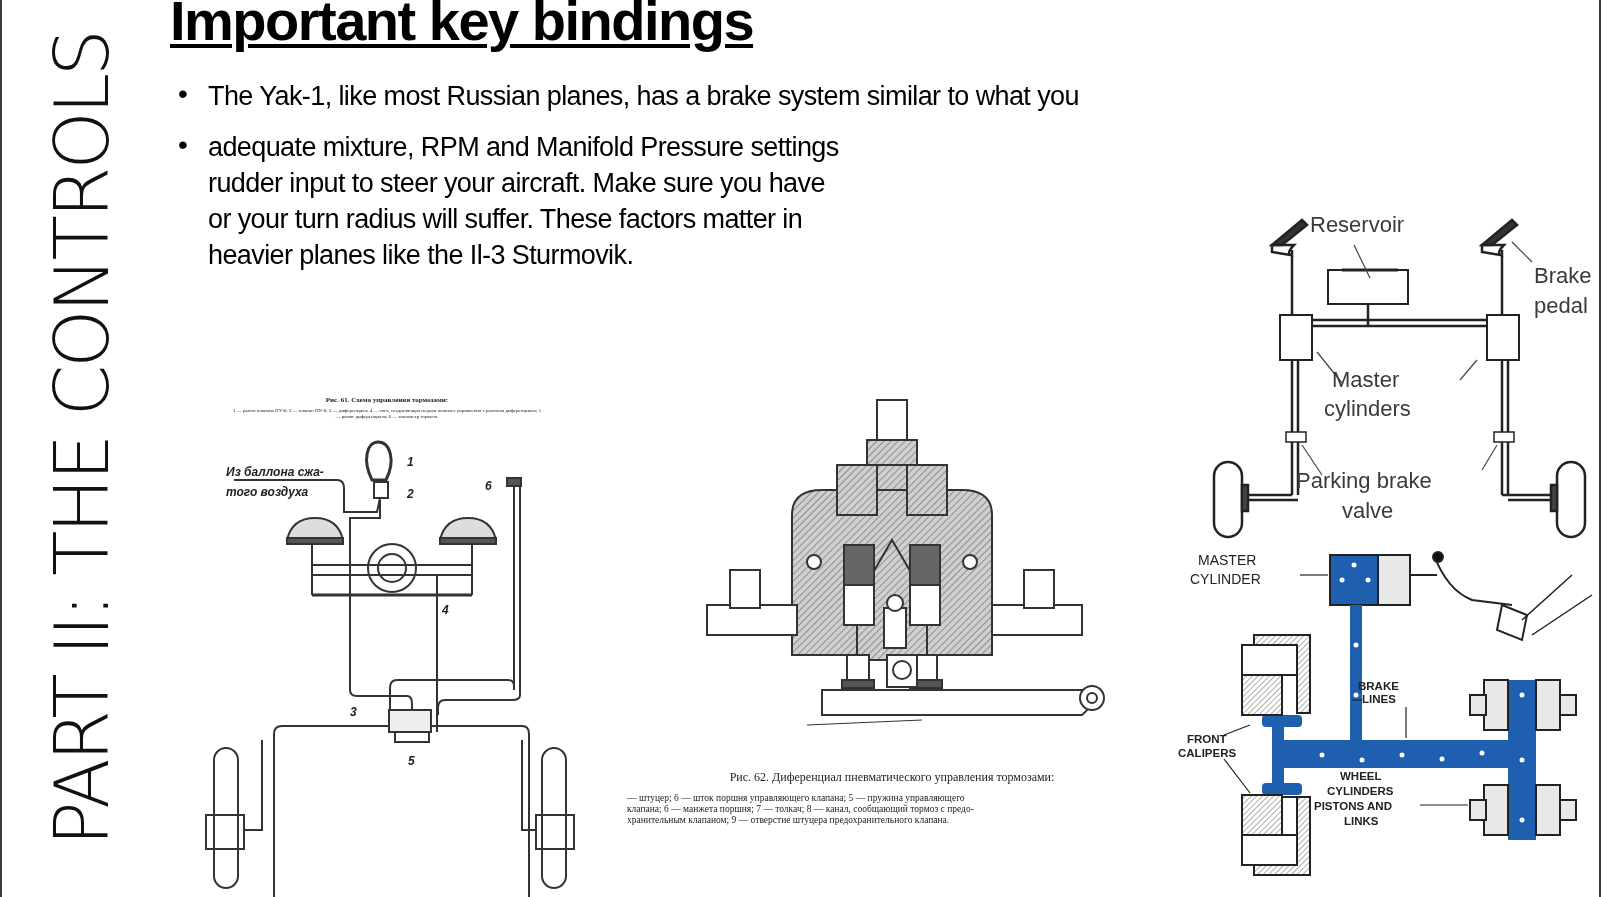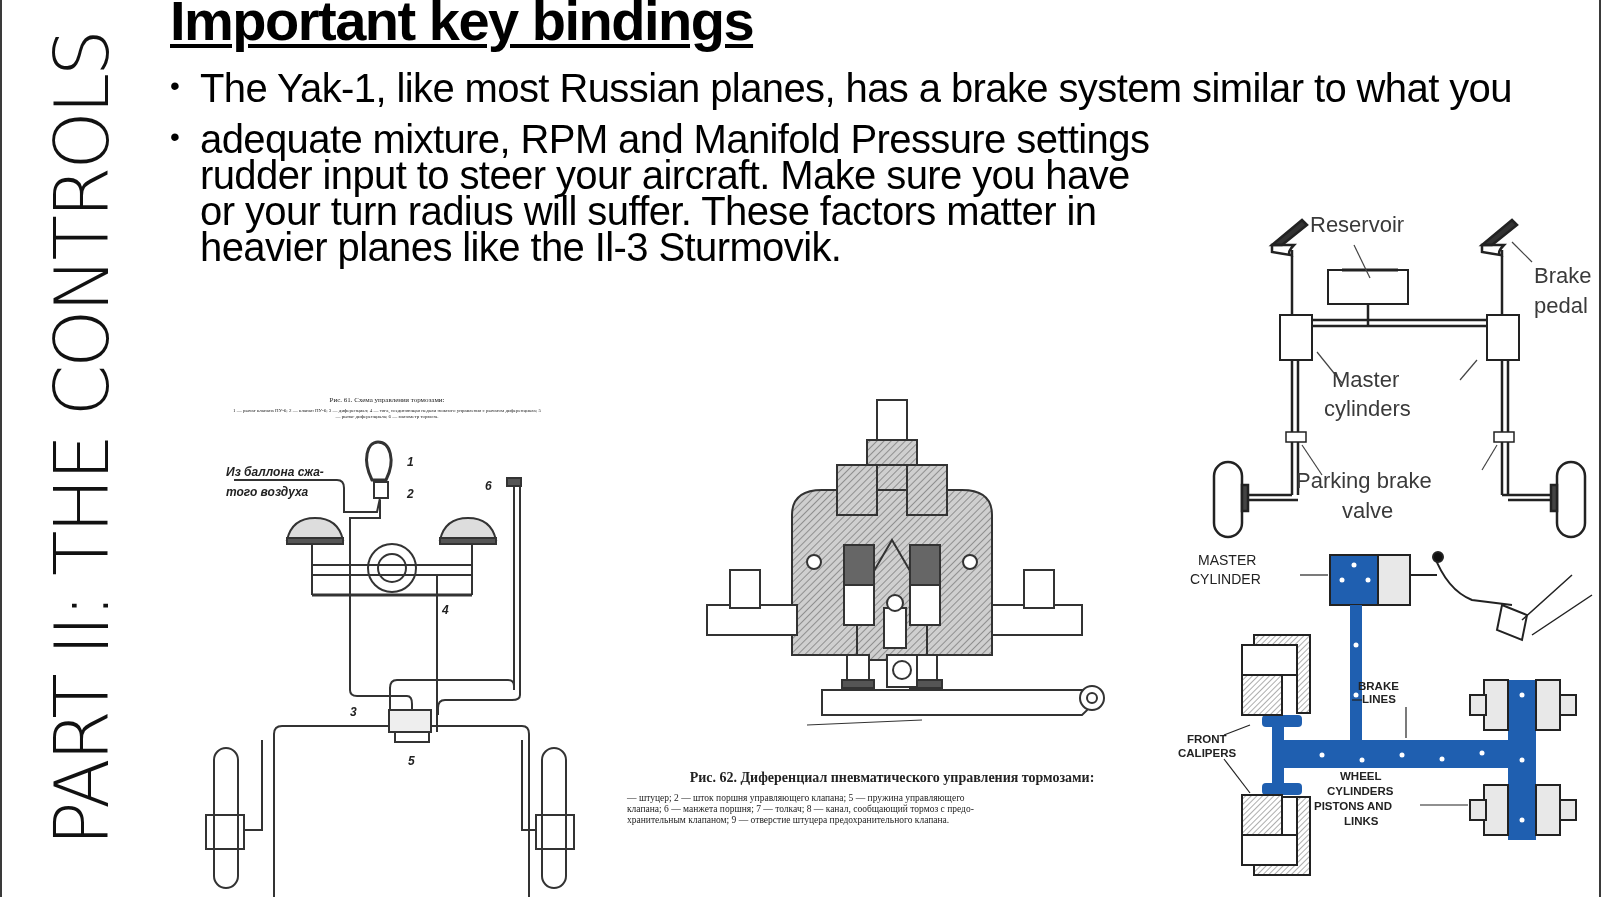--- a/index.html
+++ b/index.html
@@ -8,22 +8,22 @@
   .slide { position:absolute; left:0; top:0; width:1601px; height:897px; box-sizing:border-box;
            border-left:2px solid #3a3a3a; border-right:2px solid #3a3a3a; background:#fff; }
   .side-title { position:absolute; left:40px; top:448px; width:860px; height:80px;
                 transform-origin:0 0; transform:translate(0,0) rotate(-90deg);
                 font-family:"DejaVu Sans", sans-serif; font-weight:300; font-size:74px;
                 letter-spacing:-3px; line-height:80px; white-space:nowrap; color:#111;
                 transform:rotate(-90deg) translate(-398px, 0); }
   .heading { position:absolute; left:168px; top:-12px; font-family:"Liberation Sans", sans-serif;
              font-weight:bold; font-size:56px; letter-spacing:-1.5px; text-decoration:underline;
              text-decoration-thickness:4px; text-underline-offset:4px; white-space:nowrap; color:#000; }
-  .bullets { position:absolute; left:168px; top:70px; width:1360px; margin:0; padding:0; list-style:none;
-             font-family:"Liberation Sans", sans-serif; font-size:40px; line-height:36px; color:#000;
+  .bullets { position:absolute; left:168px; top:70px; width:1360px; margin:8px; padding:0; list-style:none;
+             font-family:"Liberation Sans", sans-serif; font-size:27px; line-height:36px; color:#000;
              letter-spacing:-0.6px; }
   .bullets li { position:relative; padding-left:30px; margin-bottom:15px; }
   .bullets li::before { content:"•"; position:absolute; left:0; top:-2px; font-size:28px; }
   .b2 .line { display:block; white-space:nowrap; }
   .figure { position:absolute; }
   .cap { font-family:"Liberation Serif", serif; color:#222; text-align:center; }
   svg text { font-family:"Liberation Sans", sans-serif; }
 </style>
 </head>
 <body>
@@ -40,21 +40,21 @@
     </li>
     <li class="b2">
       <span class="line">adequate mixture, RPM and Manifold Pressure settings</span>
       <span class="line">rudder input to steer your aircraft. Make sure you have</span>
       <span class="line">or your turn radius will suffer. These factors matter in</span>
       <span class="line">heavier planes like the Il-3 Sturmovik.</span>
     </li>
   </ul>
 
   <div class="figure" style="left:200px; top:390px; width:380px; height:507px;">
-    <div class="cap" style="position:absolute; left:20px; top:6px; width:330px; font-size:7px; font-weight:normal;">Рис. 61. Схема управления тормозами:</div>
+    <div class="cap" style="position:absolute; left:20px; top:6px; width:330px; font-size:7px; font-weight:bold;">Рис. 61. Схема управления тормозами:</div>
     <div class="cap" style="position:absolute; left:30px; top:18px; width:310px; font-size:5px; line-height:6px;">1 — рычаг клапана ПУ-6; 2 — клапан ПУ-6; 3 — диференциал; 4 — тяга, соединяющая педали ножного управления с рычагом диференциала; 5 — рычаг диференциала; 6 — манометр тормоза.</div>
     <svg width="380" height="507" viewBox="0 0 380 507" style="position:absolute;left:0;top:0">
       <g fill="none" stroke="#333" stroke-width="2">
 
         <path d="M170 90 C160 70 165 52 176 52 C188 52 194 70 184 90 Z" stroke-width="3"></path>
         <rect x="172" y="92" width="14" height="16"></rect>
 
         <path d="M32 90 L135 90 Q142 90 142 98 L142 122 L175 122 L178 108"></path>
         <path d="M178 110 L178 128 L148 128 L148 190"></path>
 
@@ -145,23 +145,23 @@
         <rect x="288" y="310" width="32" height="8" fill="#555"></rect>
 
         <path d="M200 320 L460 320 Q480 328 460 345 L200 345 Z" fill="#fff"></path>
         <circle cx="470" cy="328" r="12" fill="#fff"></circle>
         <circle cx="470" cy="328" r="5" fill="#fff"></circle>
         <rect x="265" y="285" width="30" height="32" fill="#fff"></rect>
         <circle cx="280" cy="300" r="9" fill="#fff"></circle>
         <line x1="185" y1="355" x2="300" y2="350" stroke-width="1"></line>
       </g>
     </svg>
-    <div class="cap" style="position:absolute; left:20px; top:400px; width:500px; font-size:14px; font-weight:bold;">Рис. 62. Диференциал пневматического управления тормозами:</div>
+    <div class="cap" style="position:absolute; left:20px; top:400px; width:500px; font-size:12px; font-weight:normal;">Рис. 62. Диференциал пневматического управления тормозами:</div>
     <div class="cap" style="position:absolute; left:5px; top:423px; width:530px; font-size:9.5px; line-height:11px; text-align:justify;">
-      <div>— штуцер; 2 — шток поршня управляющего клапана; 5 — пружина управляющего</div>
+      <div>— штуцер; 6 — шток поршня управляющего клапана; 5 — пружина управляющего</div>
       <div>клапана; 6 — манжета поршня; 7 — толкач; 8 — канал, сообщающий тормоз с предо-</div>
       <div style="text-align:left">хранительным клапаном; 9 — отверстие штуцера предохранительного клапана.</div>
     </div>
   </div>
 
   <div class="figure" style="left:1170px; top:200px; width:429px; height:340px;text-align:center;">
     <svg width="429" height="340" viewBox="0 0 429 340">
       <g fill="none" stroke="#222" stroke-width="2.5">
 
         <path d="M100 45 L130 20 L135 25 L110 45 Z" fill="#333"></path>

